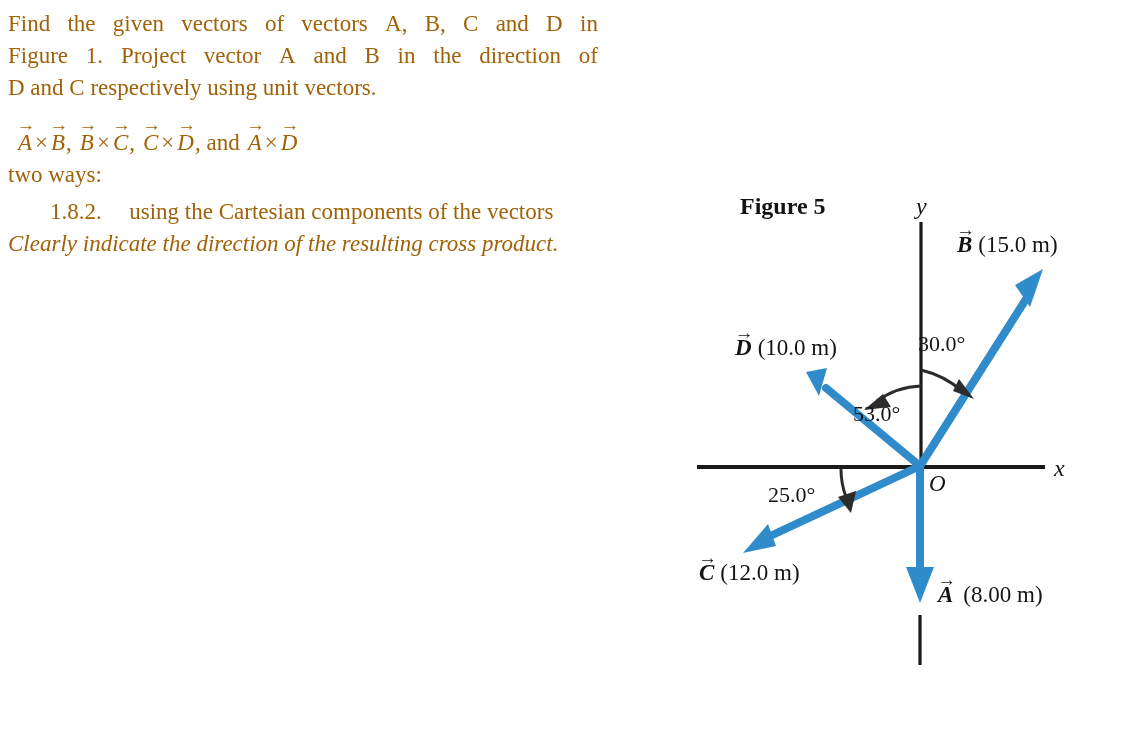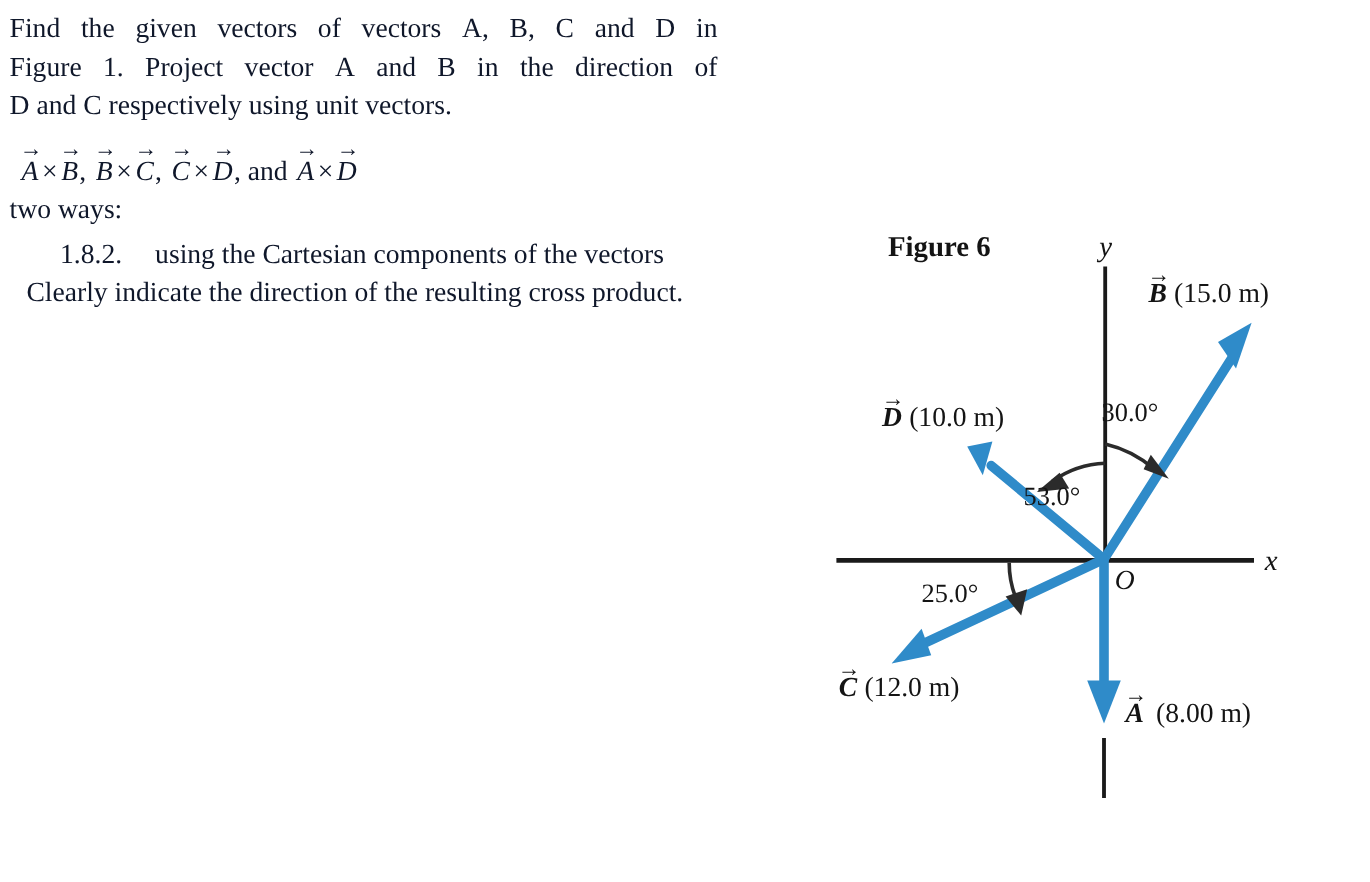--- a/index.html
+++ b/index.html
@@ -21,21 +21,21 @@
     position: absolute;
     left: 0;
     top: 0;
     width: 1142px;
   }
 
   .para {
     position: absolute;
     font-size: 23px;
     line-height: 32px;
-    color: #0f172a;
+    color: #a16207;
   }
 
   #para-intro {
     left: 8px;
     top: 8px;
     width: 590px;
     text-align: justify;
     text-align-last: left;
   }
   #para-intro .line {
@@ -67,22 +67,23 @@
     white-space: nowrap;
   }
   #list-block .num {
     display: inline-block;
     margin-left: 42px;
   }
   #list-block .gap-a { display: inline-block; width: 26px; }
   #list-block .gap-b { display: inline-block; width: 16px; }
   #list-block .closing {
     display: block;
-    margin-left: 14px;
-    white-space: nowrap;
+    margin-left: 0;
+    white-space: nowrap;
+    font-style: italic;
   }
 
   
   .vec {
     position: relative;
     display: inline-block;
     font-style: italic;
     font-weight: bold;
     padding: 0 1px;
   }
@@ -256,21 +257,21 @@
       <polygon points="174,225 193,209 201,222" fill="#2B2B2B"></polygon>
     </g>
 
     <g>
       <path d="M 151 284 A 80 80 0 0 0 156 312" fill="none" stroke="#2B2B2B" stroke-width="3"></path>
       <polygon points="161,328 148,312 166,306" fill="#2B2B2B"></polygon>
     </g>
 
   </svg>
 
-  <div class="fig-label" id="figure-title">Figure 6</div>
+  <div class="fig-label" id="figure-title">Figure 5</div>
 
   <div class="fig-label" id="axis-label-y">y</div>
 
   <div class="fig-label" id="axis-label-x">x</div>
 
   <div class="fig-label" id="origin-label">O</div>
 
   <div class="fig-label vec-label" id="label-b">
     <span class="vec"><span class="arr">→</span><span>B</span></span><span class="sp"></span><span>(15.0 m)</span>
   </div>

